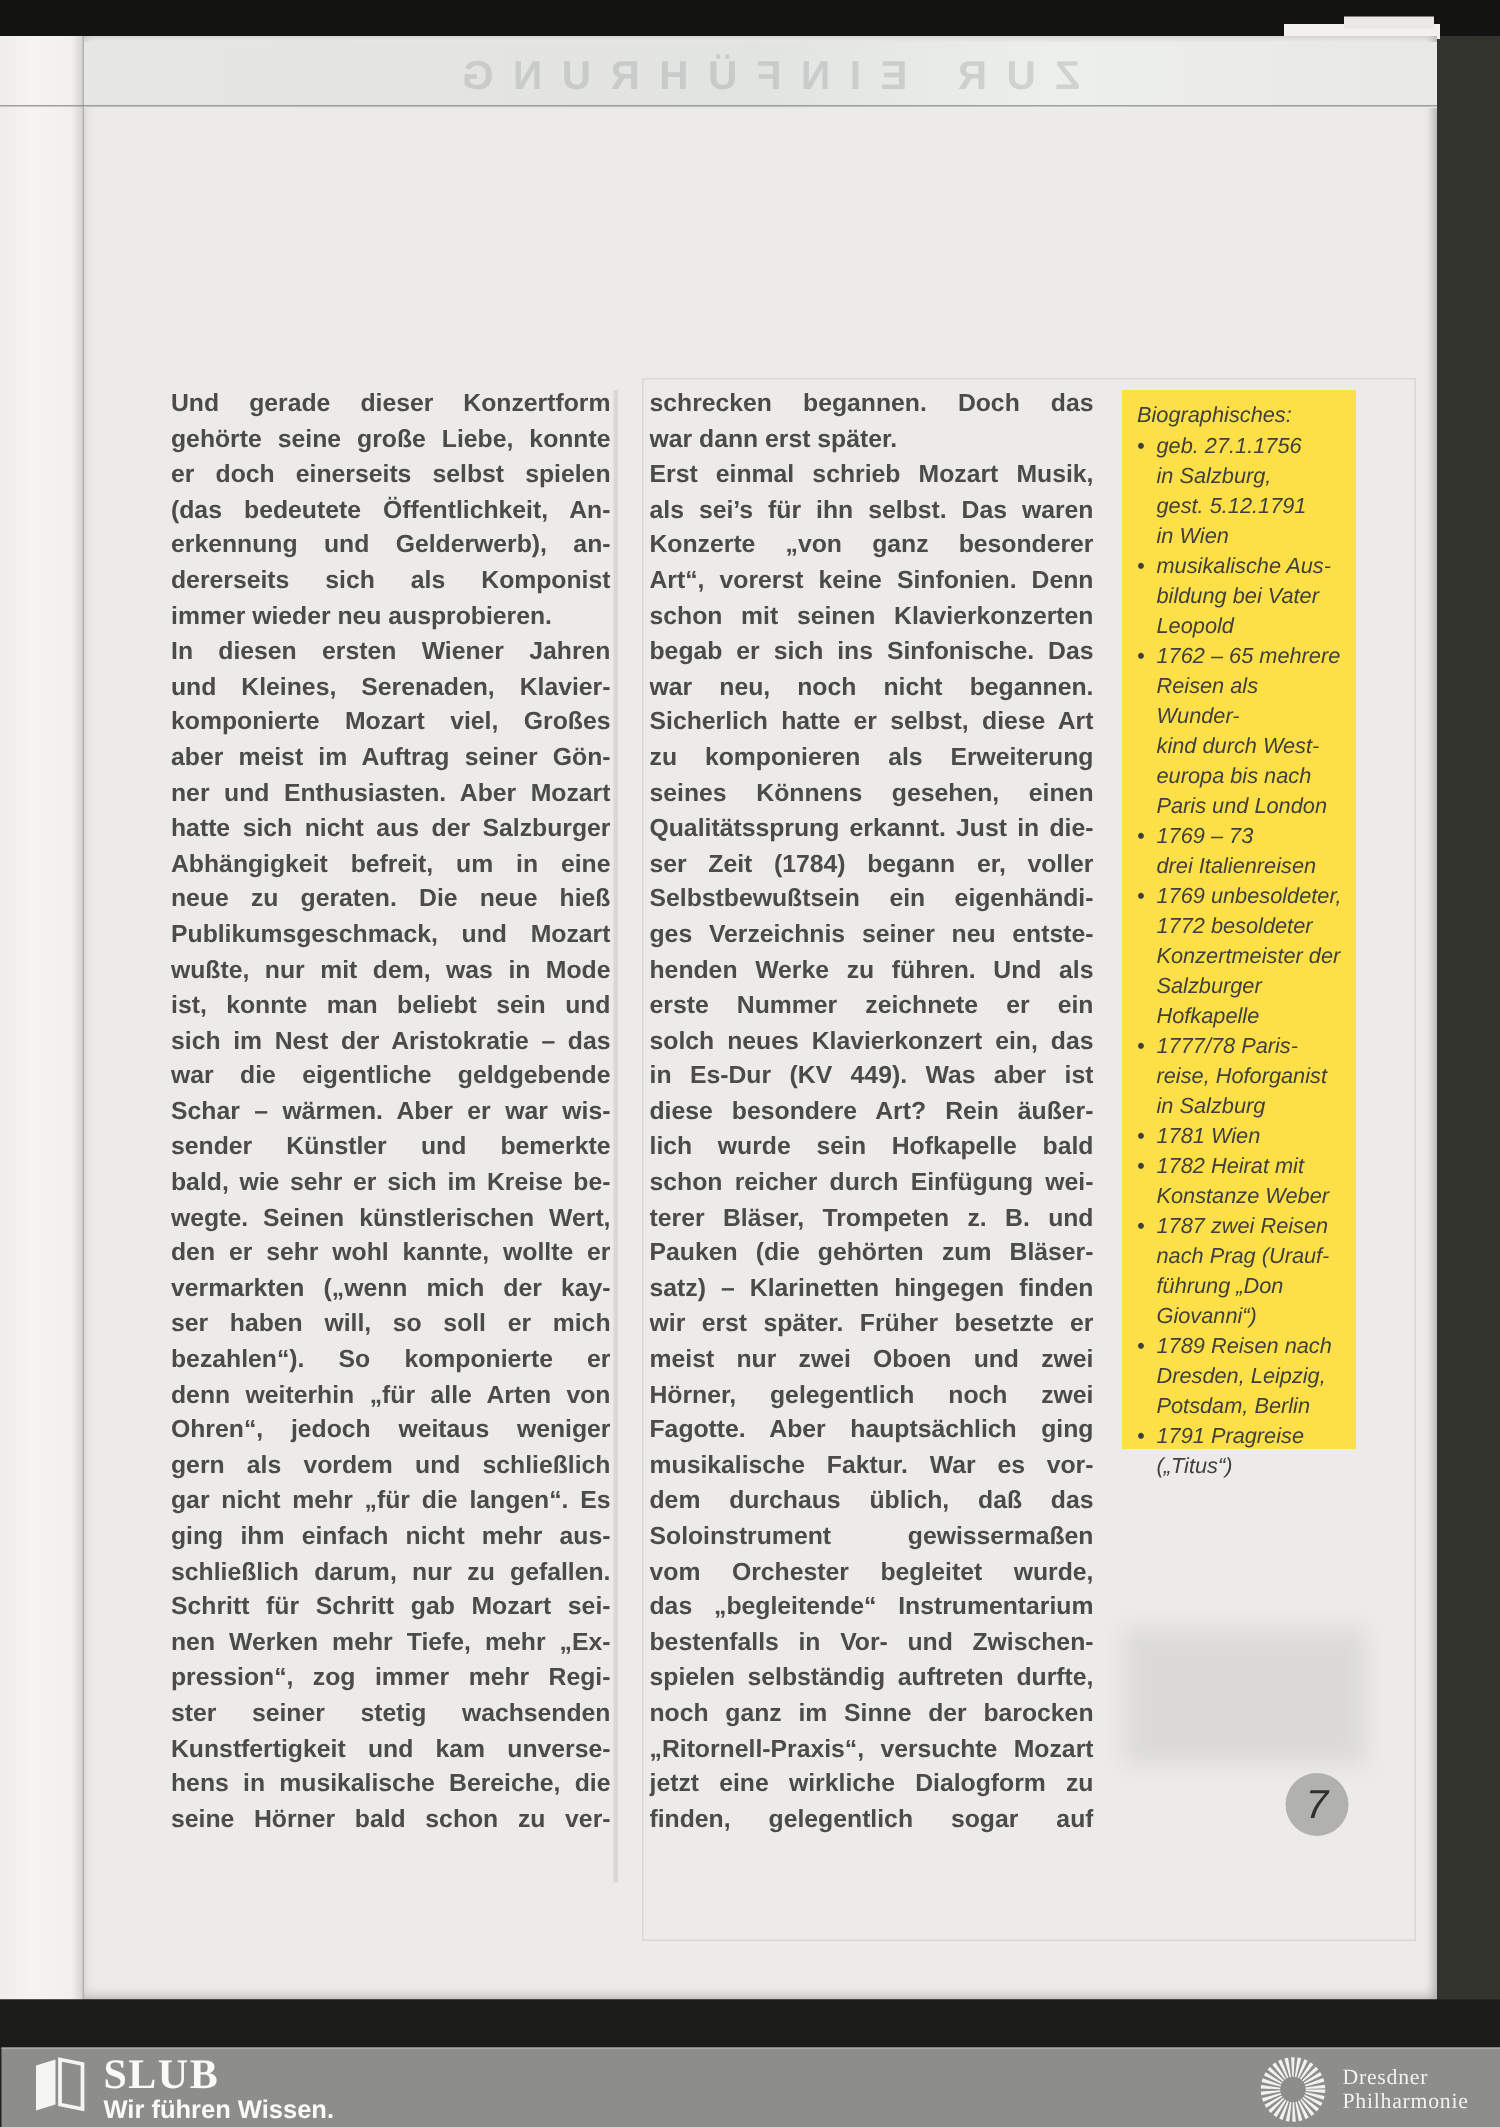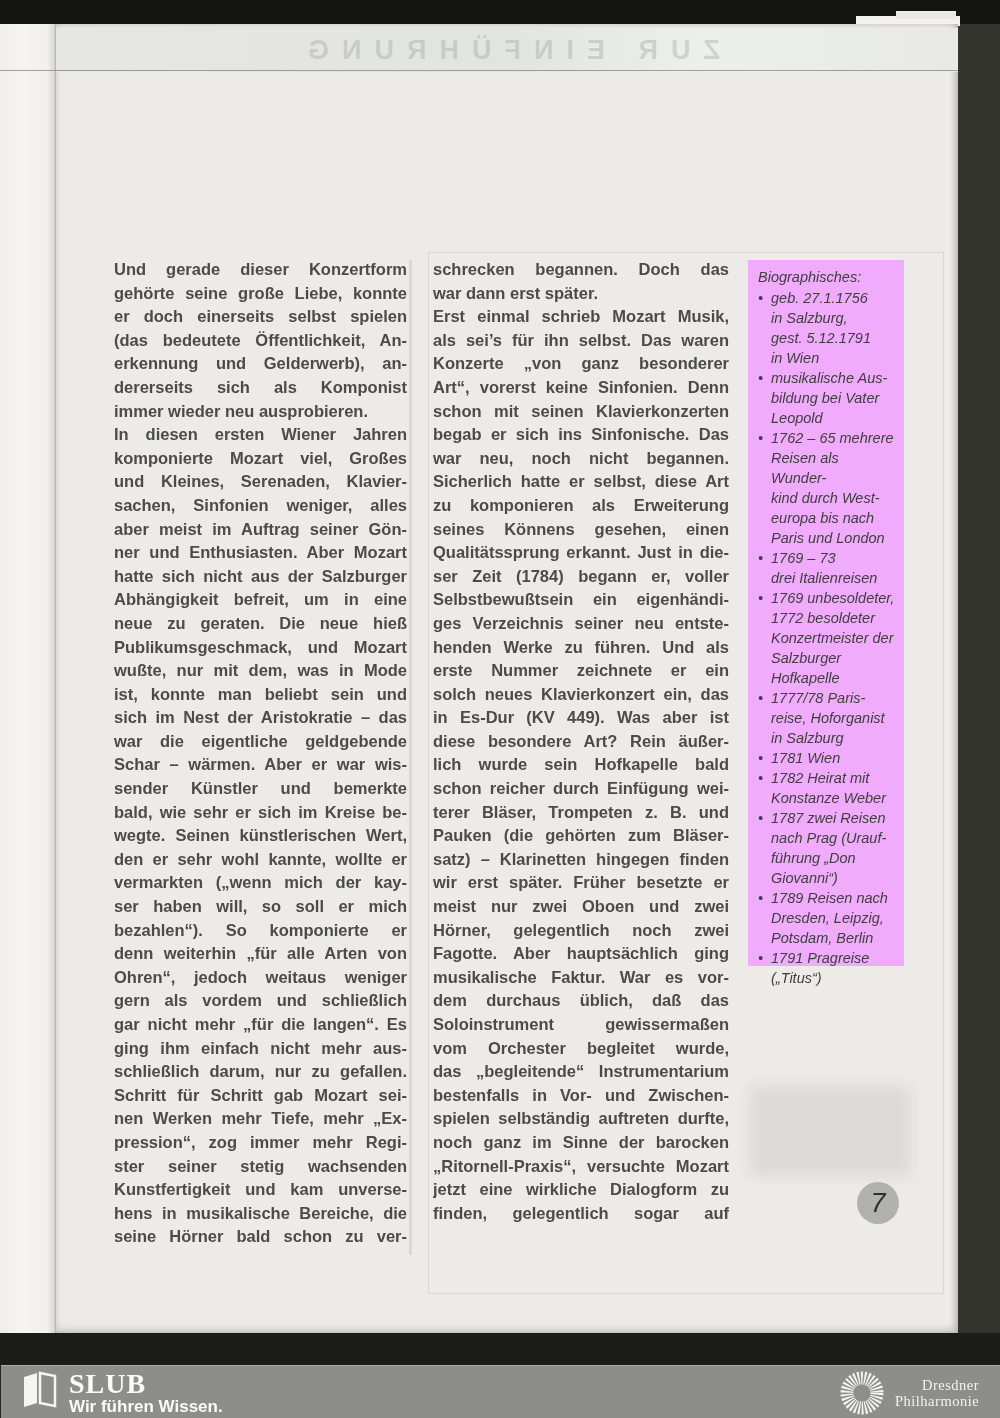--- a/index.html
+++ b/index.html
@@ -51,21 +51,21 @@
   .col-right{left:377px;width:296px;}
   .tline{
     height:23.6px;line-height:23.6px;white-space:nowrap;overflow:hidden;
     text-align:justify;text-align-last:justify;
   }
   .tline-end{text-align:center;text-align-last:left;}
   .gutter-line{position:absolute;left:353px;top:236px;width:3px;height:995px;background:rgba(105,105,103,.14);}
   
   .bio-panel{
     position:absolute;left:692px;top:236px;width:156px;height:706px;
-    background:#f0abfc;color:#3f3f3d;
+    background:#fde047;color:#3f3f3d;
     font-style:italic;font-size:14.5px;line-height:20px;
     box-sizing:border-box;padding:7px 6px 0 10px;
   }
   .bio-title{margin-bottom:1px;}
   .bio-item{display:flex;}
   .bio-bullet{width:13px;flex:none;}
   .bio-text{flex:1;}
   
   .page-badge{
     position:absolute;left:801px;top:1158px;width:42px;height:42px;border-radius:50%;
@@ -78,21 +78,21 @@
     position:absolute;left:1px;top:1365px;width:1000px;height:66px;background:#8d8d8b;
     border-top:1px solid #a9a9a7;box-sizing:border-box;color:#fafaf8;
   }
   .slub-block{position:absolute;left:22px;top:3px;display:flex;}
   .book-icon{width:34px;height:38px;margin-top:2px;}
   .slub-text{margin-left:12px;}
   .slub-name{
     font-family:"Liberation Serif",serif;font-weight:bold;font-size:28px;line-height:30px;letter-spacing:1px;
   }
   .slub-tagline{font-weight:bold;font-size:17px;line-height:15px;}
-  .phil-block{position:absolute;left:836px;top:2px;display:flex;align-items:center;text-align:right;}
+  .phil-block{position:absolute;left:836px;top:2px;display:flex;align-items:center;}
   .starburst-icon{width:50px;height:50px;}
   .phil-name{
     margin-left:8px;font-family:"Liberation Serif",serif;font-size:14.5px;line-height:16px;
     letter-spacing:.5px;color:#f2f2f0;
   }
 </style>
 </head>
 <body>
 
 <div class="stage">
@@ -113,23 +113,22 @@
 
     <div class="col col-left">
         <div class="tline">Und gerade dieser Konzertform</div>
         <div class="tline">gehörte seine große Liebe, konnte</div>
         <div class="tline">er doch einerseits selbst spielen</div>
         <div class="tline">(das bedeutete Öffentlichkeit, An-</div>
         <div class="tline">erkennung und Gelderwerb), an-</div>
         <div class="tline">dererseits sich als Komponist</div>
         <div class="tline tline-end">immer wieder neu ausprobieren.</div>
         <div class="tline">In diesen ersten Wiener Jahren</div>
+        <div class="tline">und Kleines, Serenaden, Klavier-</div>
         <div class="tline">komponierte Mozart viel, Großes</div>
-        <div class="tline">und Kleines, Serenaden, Klavier-</div>
-        <div class="tline">sachen, Sinfonien weniger, alles</div>
         <div class="tline">aber meist im Auftrag seiner Gön-</div>
         <div class="tline">ner und Enthusiasten. Aber Mozart</div>
         <div class="tline">hatte sich nicht aus der Salzburger</div>
         <div class="tline">Abhängigkeit befreit, um in eine</div>
         <div class="tline">neue zu geraten. Die neue hieß</div>
         <div class="tline">Publikumsgeschmack, und Mozart</div>
         <div class="tline">wußte, nur mit dem, was in Mode</div>
         <div class="tline">ist, konnte man beliebt sein und</div>
         <div class="tline">sich im Nest der Aristokratie – das</div>
         <div class="tline">war die eigentliche geldgebende</div>

